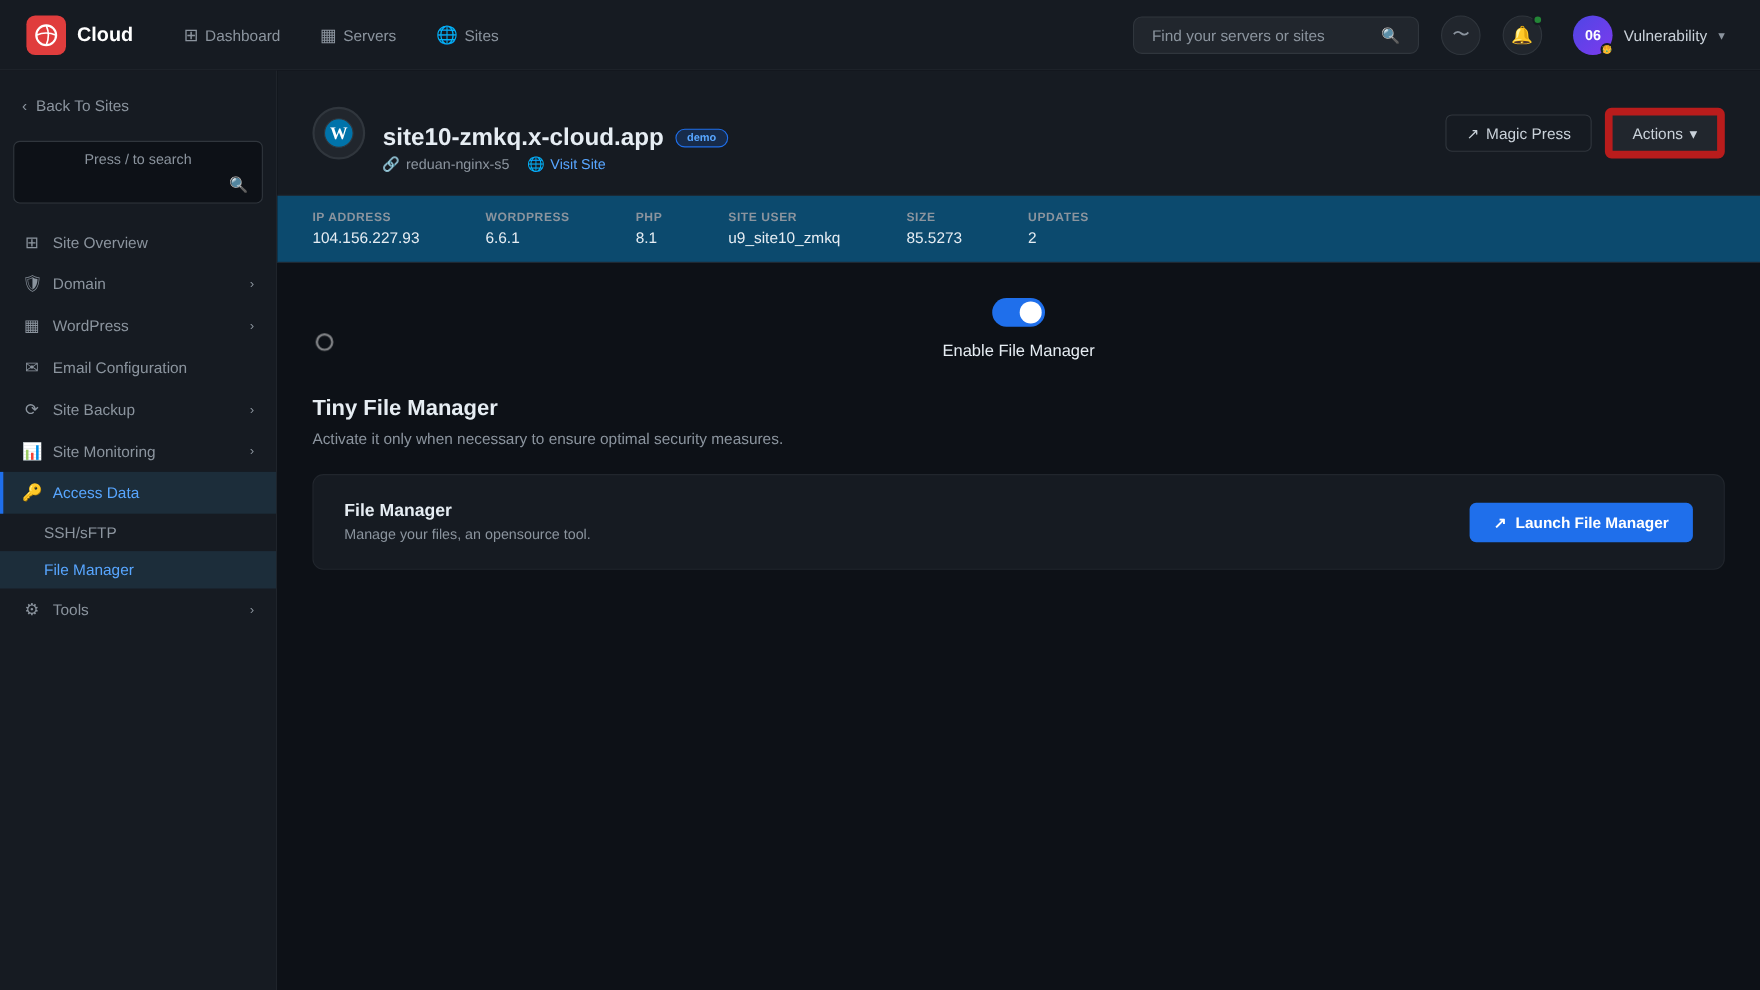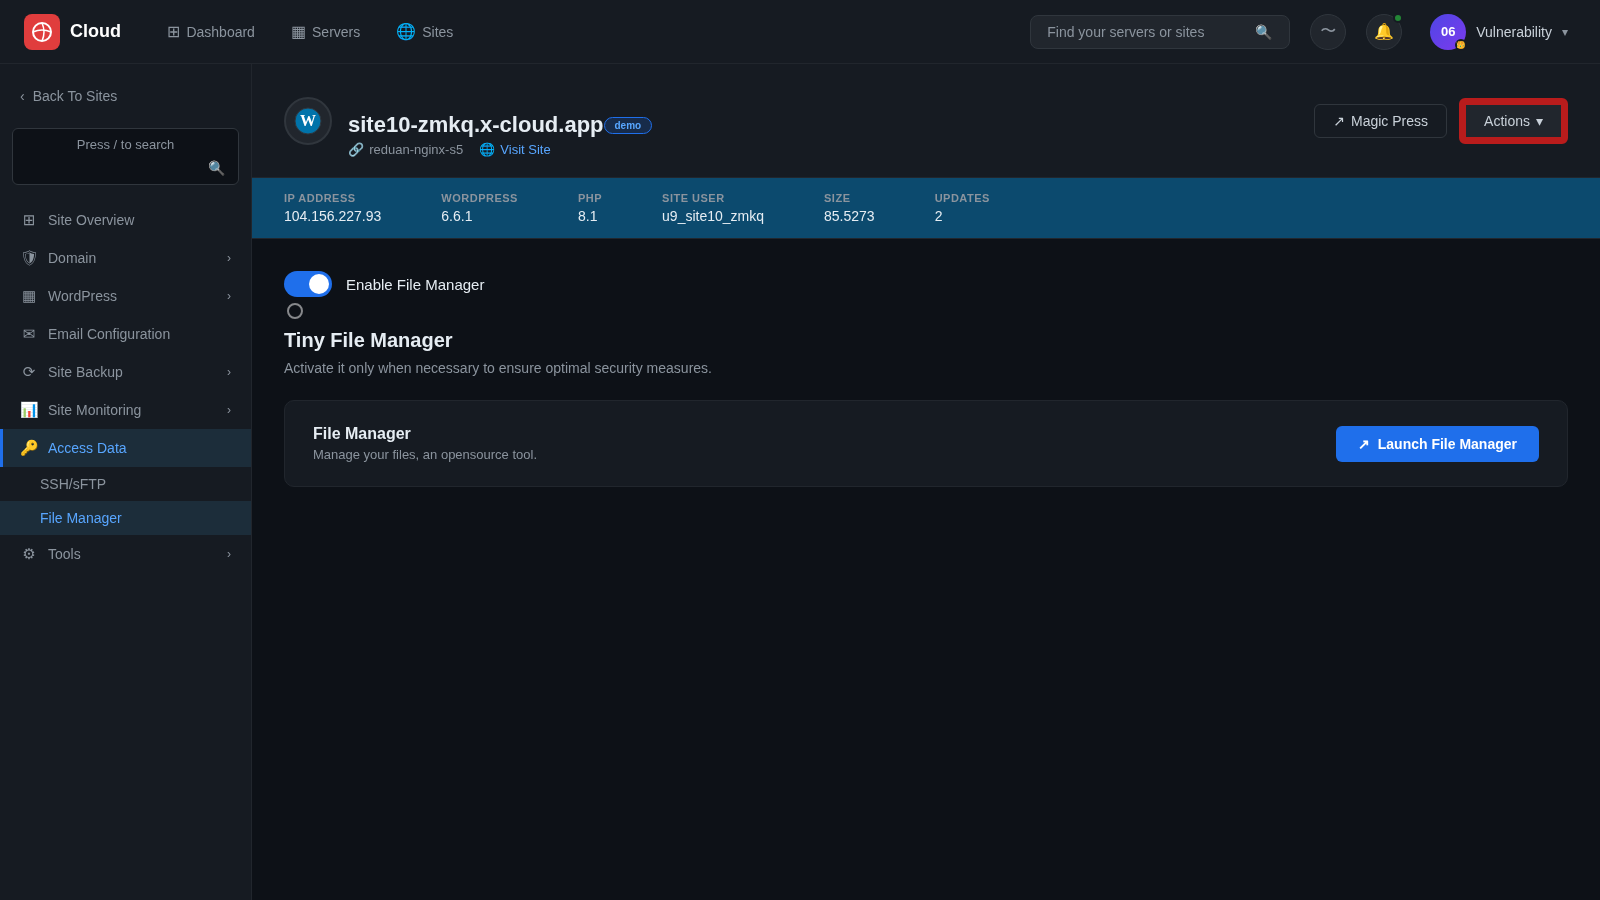--- a/index.html
+++ b/index.html
@@ -252,21 +252,21 @@
       align-items: center;
       justify-content: center;
       font-size: 26px;
       color: #2271b1;
       border: 2px solid #30363d;
     }
     .site-title-group {}
     .site-title-row {
       display: flex;
       align-items: center;
-      gap: 0;
+      gap: 10px;
       margin-top: 28px;
     }
     .site-title {
       font-size: 22px;
       font-weight: 700;
       color: #e6edf3;
     }
     .site-badge {
       background: #1f6feb33;
       color: #58a6ff;
@@ -351,20 +351,21 @@
     .content-body {
       padding: 32px;
     }
 
     
     .toggle-row {
       display: flex;
       align-items: center;
       gap: 14px;
       margin-bottom: 32px;
+      flex-direction: column;
     }
     .toggle-switch {
       width: 48px;
       height: 26px;
       background: #1f6feb;
       border-radius: 13px;
       position: relative;
       cursor: pointer;
       flex-shrink: 0;
     }

